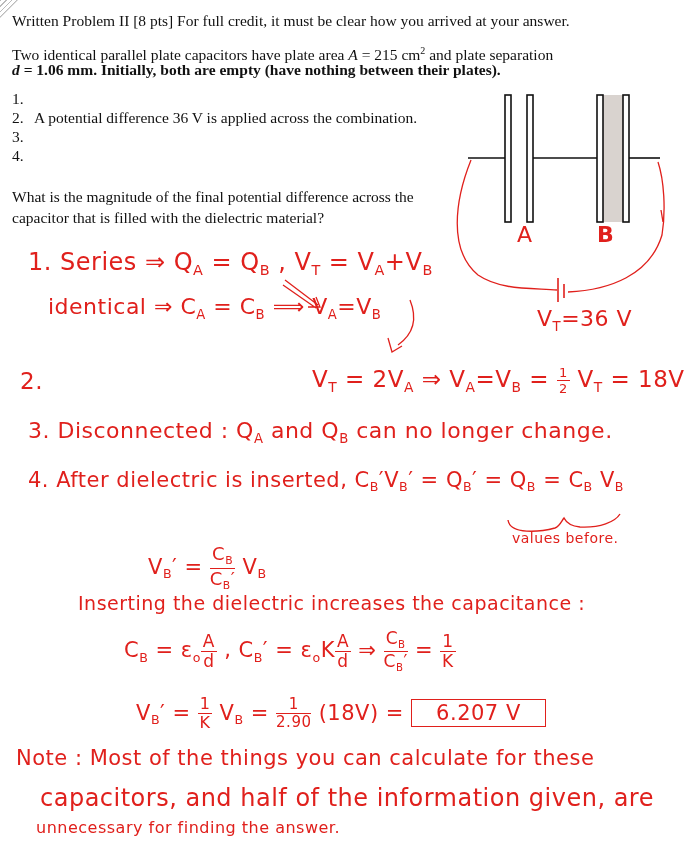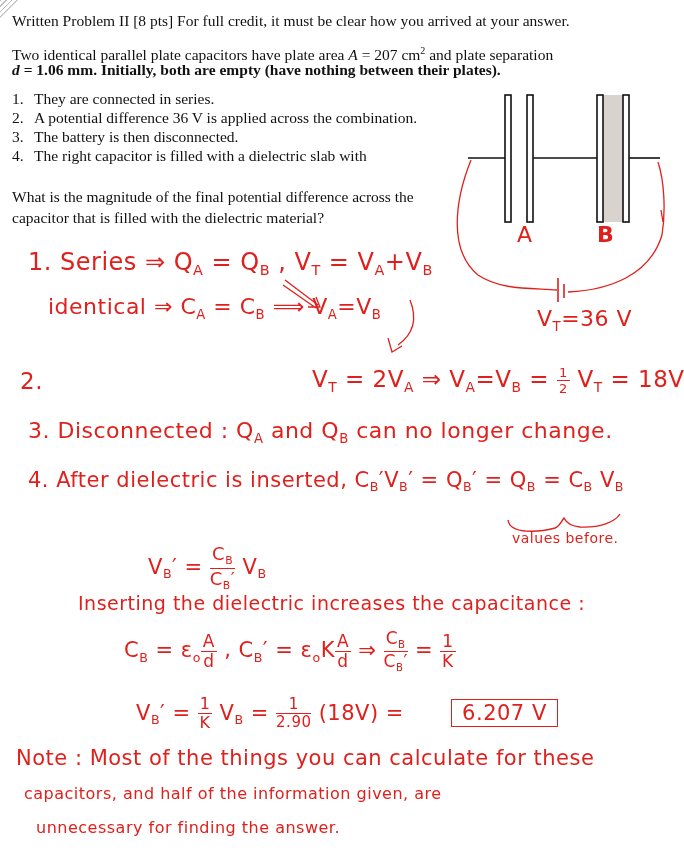--- a/index.html
+++ b/index.html
@@ -19,49 +19,46 @@
     .frac > span.num { border-bottom: 1.6px solid #e0201c; padding: 0 2px 1px; }
     .frac > span.den { padding-top: 1px; }
     .olist { position: absolute; left: 12px; top: 89px; font-size: 15.5px; line-height: 19px; }
     .olist .row { display: flex; white-space: nowrap; }
     .olist .num { width: 22px; }
     .hatch {
       position: absolute; left: 0; top: 0; width: 18px; height: 18px;
       background: repeating-linear-gradient(135deg, #bbb 0 1px, transparent 1px 4px);
       clip-path: polygon(0 0, 100% 0, 0 100%);
     }
-    .answer-box { border: 1.6px solid #e0201c; padding: 1px 10px; margin-left: 40px; }
+    .answer-box { border: 1.6px solid #e0201c; padding: 1px 24px; }
   </style>
 </head>
 <body>
 
 <div class="hatch"></div>
 
 <div class="printed" style="left:12px; top:11px;">Written Problem II [8 pts]  For full credit, it must be clear how you arrived at your answer.</div>
 
-<div class="printed" style="left:12px; top:41px;"><span>Two identical parallel plate capacitors have plate area </span><i>A</i><span> = 207 cm</span><sup style="font-size:10px">2</sup><span> and plate separation</span></div>
+<div class="printed" style="left:12px; top:41px;"><span>Two identical parallel plate capacitors have plate area </span><i>A</i><span> = 215 cm</span><sup style="font-size:10px">2</sup><span> and plate separation</span></div>
 
 <div class="printed" style="left:12px; top:60px;font-weight:bold;"><i>d</i><span> = 1.06 mm.  Initially, both are empty (have nothing between their plates).</span></div>
 
 <div class="olist">
   <div class="row">
       <span class="num">1.</span>
-      <span>They are connected in series.</span>
     </div>
   <div class="row">
       <span class="num">2.</span>
       <span>A potential difference 36 V is applied across the combination.</span>
     </div>
   <div class="row">
       <span class="num">3.</span>
-      <span>The battery is then disconnected.</span>
     </div>
   <div class="row">
       <span class="num">4.</span>
-      <span>The right capacitor is filled with a dielectric slab with</span>
     </div>
 </div>
 
 <div class="printed" style="left:12px; top:187px;">What is the magnitude of the final potential difference across the</div>
 <div class="printed" style="left:12px; top:208px;">capacitor that is filled with the dielectric material?</div>
 
 <svg style="position:absolute; left:0; top:0;" width="684" height="851">
 
   <line x1="468" y1="158" x2="505" y2="158" stroke="#111" stroke-width="1.6"></line>
   <line x1="533" y1="158" x2="597" y2="158" stroke="#111" stroke-width="1.6"></line>
@@ -107,14 +104,14 @@
 
 <div class="ink" style="left:148px; top:545px; font-size:21px;"><span>V</span><sub>B</sub><span>′</span><span> = </span><span class="frac" style="font-size:18px"><span class="num"><span>C</span><sub>B</sub></span><span class="den"><span>C</span><sub>B</sub><span>′</span></span></span><span> V</span><sub>B</sub></div>
 
 <div class="ink" style="left:78px; top:592px; font-size:19px;">Inserting the dielectric increases the capacitance :</div>
 
 <div class="ink" style="left:124px; top:630px; font-size:21px;"><span>C</span><sub>B</sub><span> = ε</span><sub>o</sub><span class="frac" style="font-size:17px"><span class="num">A</span><span class="den">d</span></span><span> ,  </span><span>C</span><sub>B</sub><span>′</span><span> = ε</span><sub>o</sub><span>K</span><span class="frac" style="font-size:17px"><span class="num">A</span><span class="den">d</span></span><span>  ⇒  </span><span class="frac" style="font-size:17px"><span class="num"><span>C</span><sub>B</sub></span><span class="den"><span>C</span><sub>B</sub><span>′</span></span></span><span> = </span><span class="frac" style="font-size:17px"><span class="num">1</span><span class="den">K</span></span></div>
 
 <div class="ink" style="left:136px; top:696px; font-size:21px;"><span>V</span><sub>B</sub><span>′</span><span> = </span><span class="frac" style="font-size:16px"><span class="num">1</span><span class="den">K</span></span><span> V</span><sub>B</sub><span> = </span><span class="frac" style="font-size:15px"><span class="num">1</span><span class="den">2.90</span></span><span> (18V) = </span><span class="answer-box">6.207 V</span></div>
 
 <div class="ink" style="left:16px; top:746px; font-size:21px;">Note : Most of the things you can calculate for these</div>
-<div class="ink" style="left:24px; top:784px; font-size:16px;">capacitors, and half of the information given, are</div>
+<div class="ink" style="left:40px; top:784px; font-size:24px;">capacitors, and half of the information given, are</div>
 <div class="ink" style="left:36px; top:818px; font-size:16px;">unnecessary for finding the answer.</div>
 
 </body></html>

